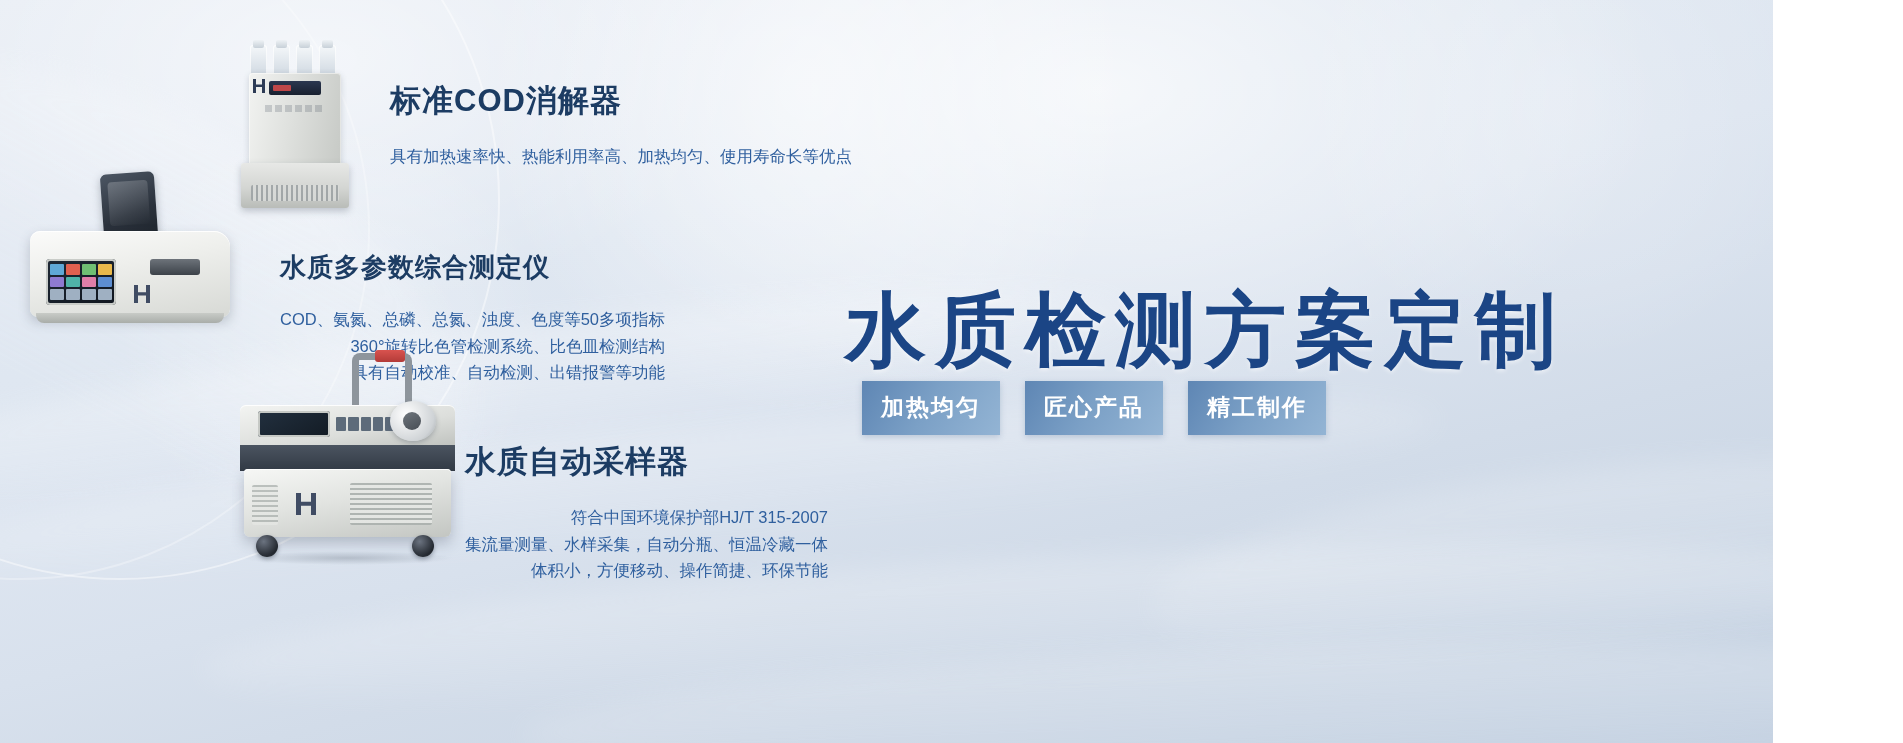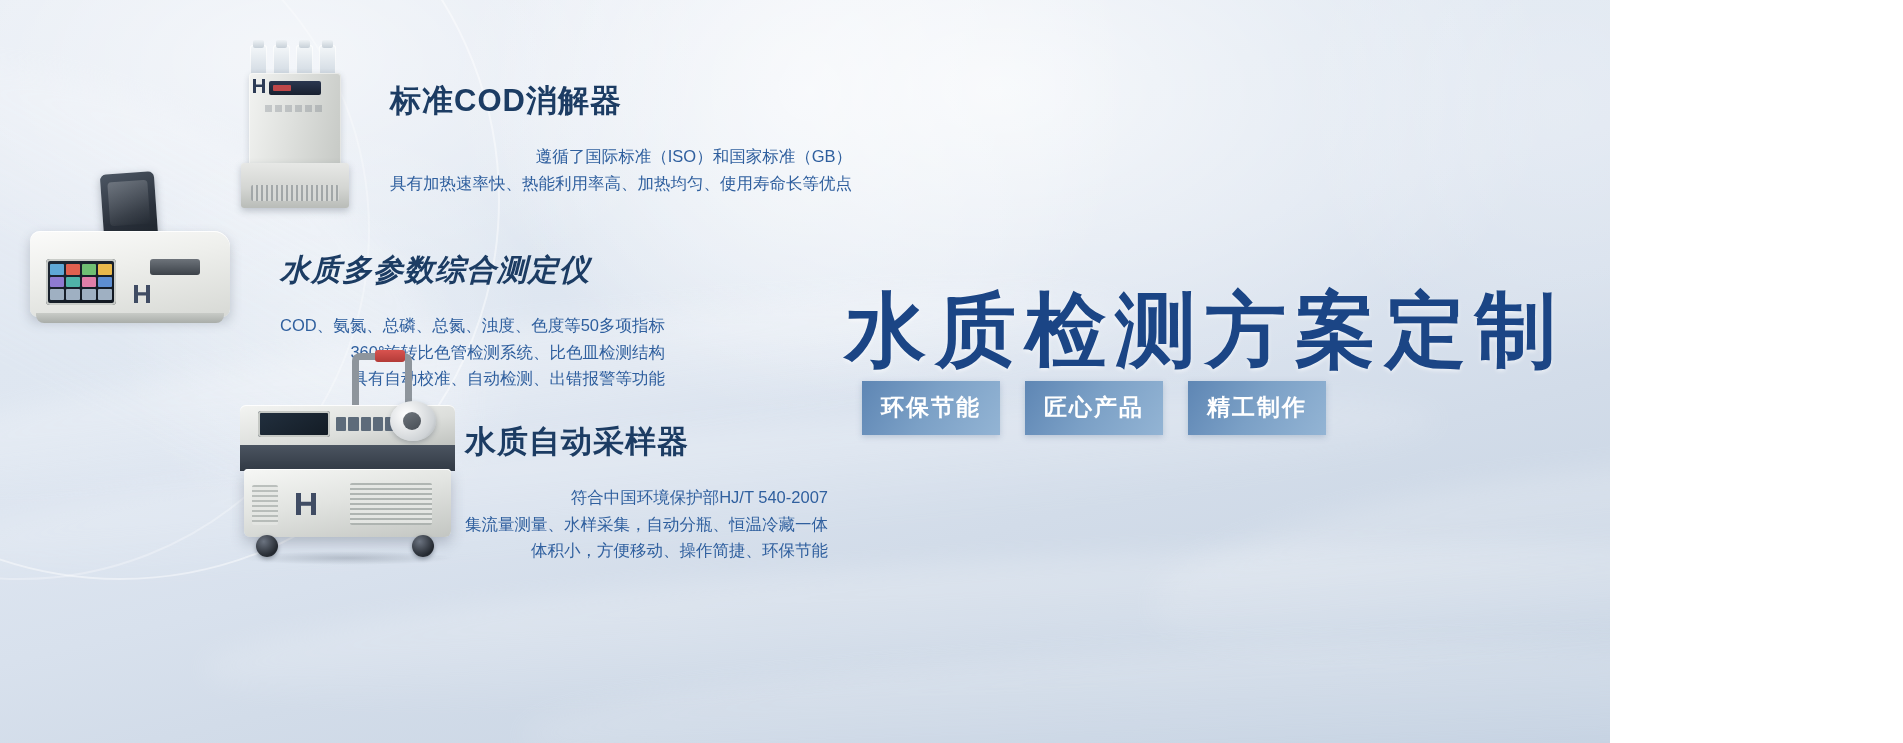--- a/index.html
+++ b/index.html
@@ -5,21 +5,21 @@
 <style>
   * { box-sizing: border-box; margin: 0; padding: 0; }
   html, body {
     width: 1903px; height: 743px;
     overflow: hidden;
     font-family: "Liberation Sans", "DejaVu Sans", sans-serif;
   }
 
   #banner {
     position: relative;
-    width: 1610px; height: 743px;
+    width: 1773px; height: 743px;
     background:
       radial-gradient(ellipse 900px 520px at 62% 12%, rgba(255,255,255,0.70) 0%, rgba(255,255,255,0.0) 62%),
       radial-gradient(ellipse 700px 420px at 18% 8%, rgba(255,255,255,0.55) 0%, rgba(255,255,255,0.0) 60%),
       linear-gradient(166deg,
         #e9eef5 0%,
         #e4eaf3 18%,
         #dfe7f1 32%,
         #dde5f0 46%,
         #d8e1ed 58%,
         #d2dce9 68%,
@@ -80,21 +80,21 @@
   }
   .prod-desc .l { display: block; }
 
   
   #row1 { left: 235px; top: 45px; }
   #row1 .prod-title { font-size: 31px; }
   #row1 .prod-desc  { font-size: 16.5px; }
 
   
   #row2 { left: 30px; top: 215px; }
-  #row2 .prod-title { font-size: 30px; font-style: italic; }
+  #row2 .prod-title { font-size: 26px; }
   #row2 .prod-desc  { font-size: 16.5px; text-align: right; }
 
   
   #row3 { left: 240px; top: 405px; }
   #row3 .prod-title { font-size: 31px; }
   #row3 .prod-desc  { font-size: 16.5px; }
 
   .align-right { text-align: right; }
 
   
@@ -345,21 +345,20 @@
           <span class="rod r2"></span>
         <span class="rod r3"></span>
           <span class="rod r4"></span>
       </div>
       <div class="base"></div>
       <div class="vents"></div>
     </div>
     <div class="prod-text" style="left:155px; top:35px;">
       <div class="prod-title">标准COD消解器</div>
       <div class="prod-desc align-right" style="margin-top:21px;">
-        <span class="l">遵循了国际标准（ISO）和国家标准（GB）</span>
         <span class="l">具有加热速率快、热能利用率高、加热均匀、使用寿命长等优点</span>
       </div>
     </div>
   </div>
 
   <div class="product-row" id="row2">
     <div class="device analyzer">
       <div class="lid"></div>
       <div class="case"></div>
       <div class="well"></div>
@@ -407,33 +406,33 @@
       <div class="pump"></div>
       <div class="mid"></div>
       <div class="body"></div>
       <div class="grill2"></div>
       <div class="hmark"></div>
       <div class="grill"></div>
       <div class="wheel w1"></div>
       <div class="wheel w2"></div>
       <div class="shadow"></div>
     </div>
-    <div class="prod-text" style="left:225px; top:16px;">
+    <div class="prod-text" style="left:225px; top:36px;">
       <div class="prod-title">水质自动采样器</div>
       <div class="prod-desc align-right" style="margin-top:21px;">
-        <span class="l">符合中国环境保护部HJ/T 540-2007</span>
+        <span class="l">符合中国环境保护部HJ/T 315-2007</span>
         <span class="l">集流量测量、水样采集，自动分瓶、恒温冷藏一体</span>
         <span class="l">体积小，方便移动、操作简捷、环保节能</span>
       </div>
     </div>
   </div>
 
   <div id="hero">
     <div id="hero-title">水质检测方案定制</div>
   </div>
 
   <div id="badges">
-    <div class="badge">环保节能</div>
+    <div class="badge">加热均匀</div>
     <div class="badge">匠心产品</div>
     <div class="badge">精工制作</div>
   </div>
 
 </div>
 
 </body></html>

